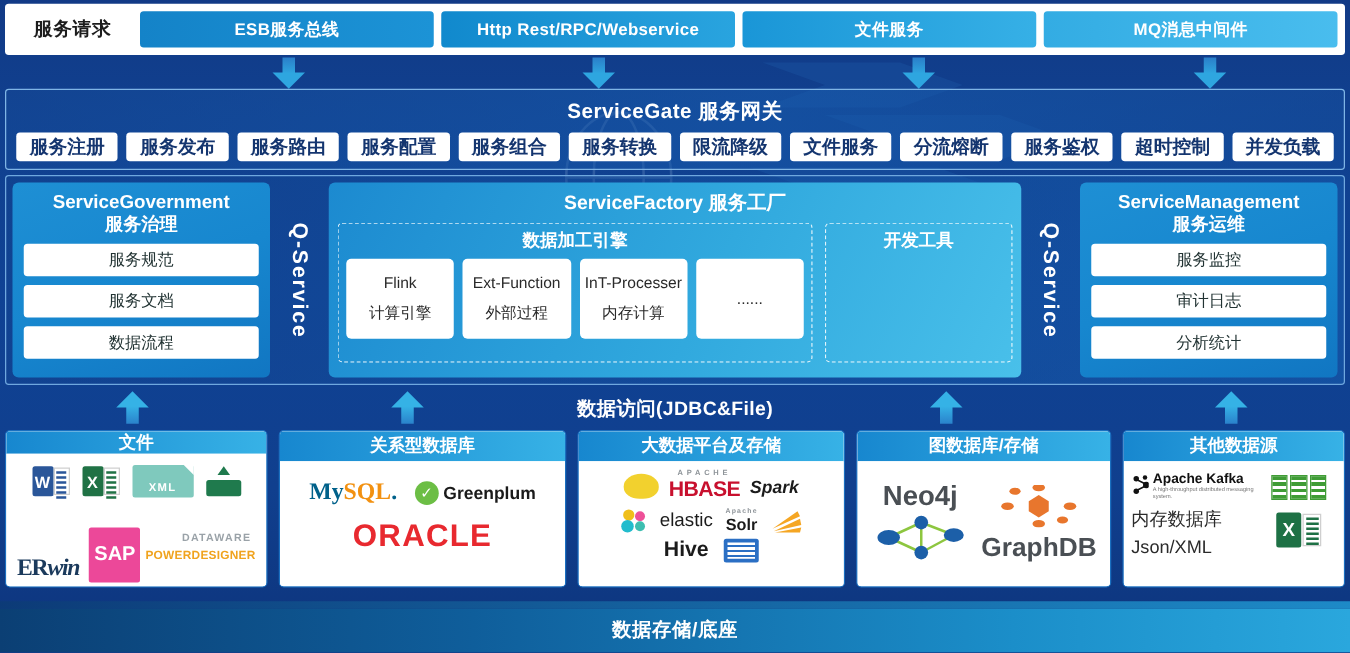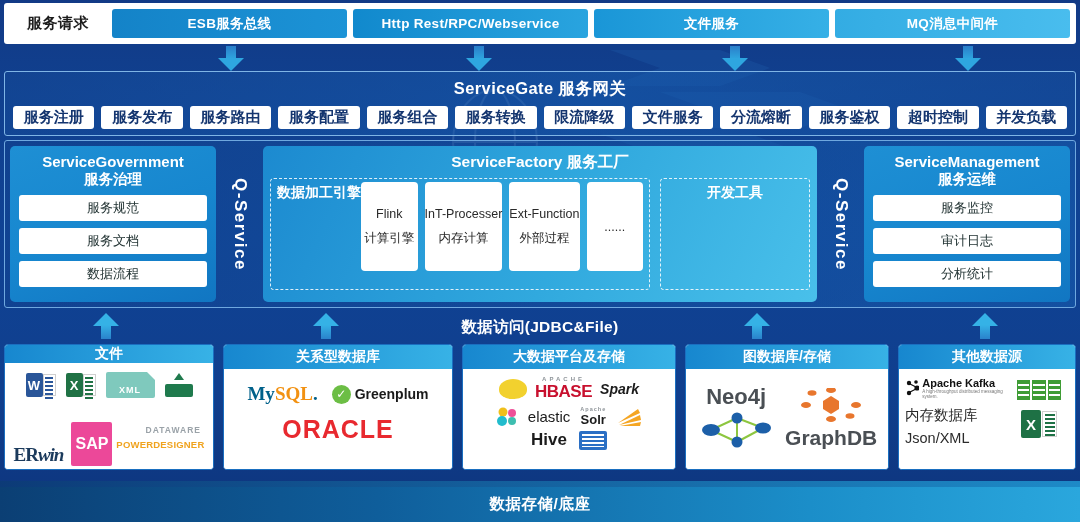--- a/index.html
+++ b/index.html
@@ -63,21 +63,21 @@
   .sp-item:last-child{margin-bottom:0;}
 
   .qservice{width:47px;flex:0 0 47px;display:flex;align-items:center;justify-content:center;}
   .qservice span{writing-mode:vertical-rl;text-orientation:mixed;color:#fff;font-size:17px;font-weight:bold;letter-spacing:1.5px;}
 
   .factory{flex:1 1 auto;background:linear-gradient(115deg,#1c8ad0 0%,#31a9de 55%,#49c0ea 100%);
      border-radius:5px;padding:4px 7px 7px 7px;box-sizing:border-box;}
   .factory-title{text-align:center;color:#fff;font-size:15.5px;font-weight:bold;margin:2px 0 5px;}
   .factory-body{display:flex;gap:10px;height:112px;}
   .dash{border:1.5px dashed rgba(255,255,255,.85);border-radius:4px;padding:3px 6px 18px;box-sizing:border-box;
-     display:flex;flex-direction:row;justify-content:center;}
+     display:flex;flex-direction:column;}
   .dash-title{text-align:center;color:#fff;font-size:14px;font-weight:bold;margin:2px 0 5px;}
   .dash-row{display:flex;gap:7px;flex:1;}
   .cell{background:#fff;border-radius:4px;flex:1 1 0;display:flex;flex-direction:column;
      align-items:center;justify-content:center;gap:9px;color:#2a2a2a;font-size:12.5px;white-space:nowrap;}
   .cell .l2{font-size:12.5px;}
   .engine{flex:1 1 auto;}
   .devtools{flex:0 0 150px;}
   .devtools .cell{font-size:13px;}
 
   
@@ -235,26 +235,26 @@
       <div class="factory-body">
 
         <div class="dash engine">
           <div class="dash-title">数据加工引擎</div>
           <div class="dash-row">
             <div class="cell">
               <div>Flink</div>
               <div class="l2">计算引擎</div>
             </div>
             <div class="cell">
+              <div>Ext-Function</div>
+              <div class="l2">外部过程</div>
+            </div>
+            <div class="cell">
               <div>InT-Processer</div>
               <div class="l2">内存计算</div>
-            </div>
-            <div class="cell">
-              <div>Ext-Function</div>
-              <div class="l2">外部过程</div>
             </div>
             <div class="cell">
               <div>......</div>
             </div>
           </div>
         </div>
 
         <div class="dash devtools">
           <div class="dash-title">开发工具</div>
         </div>

